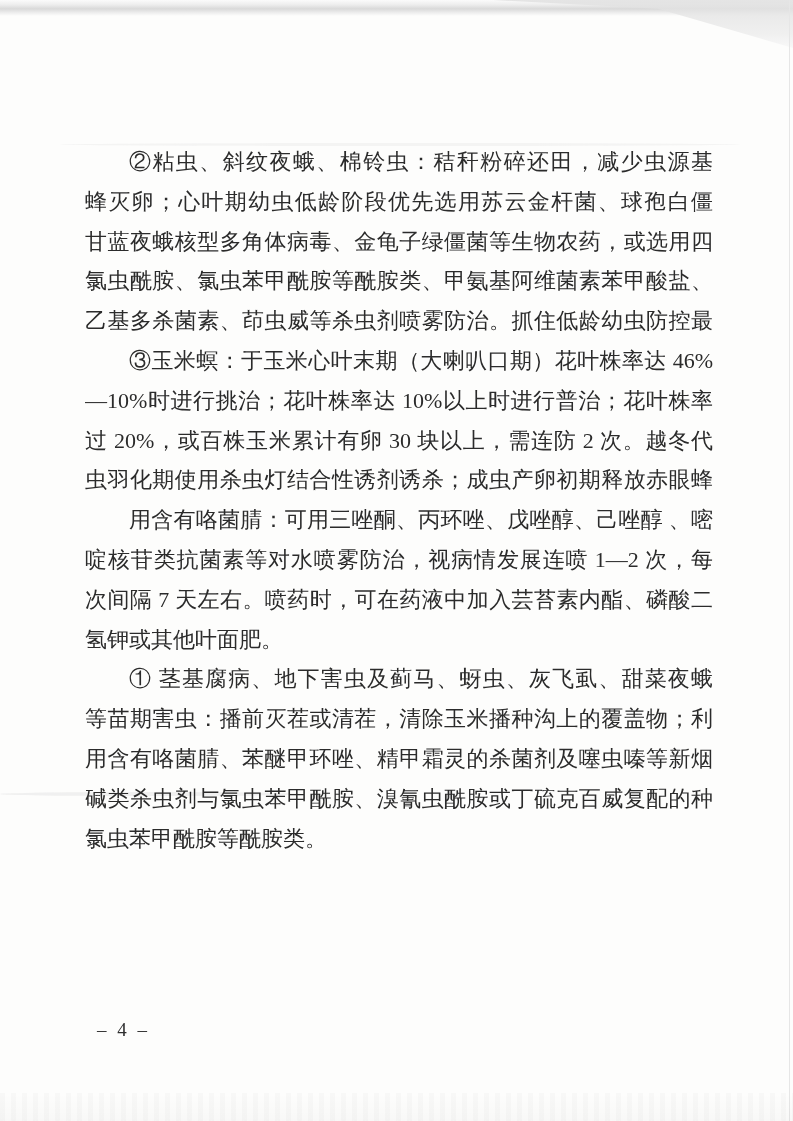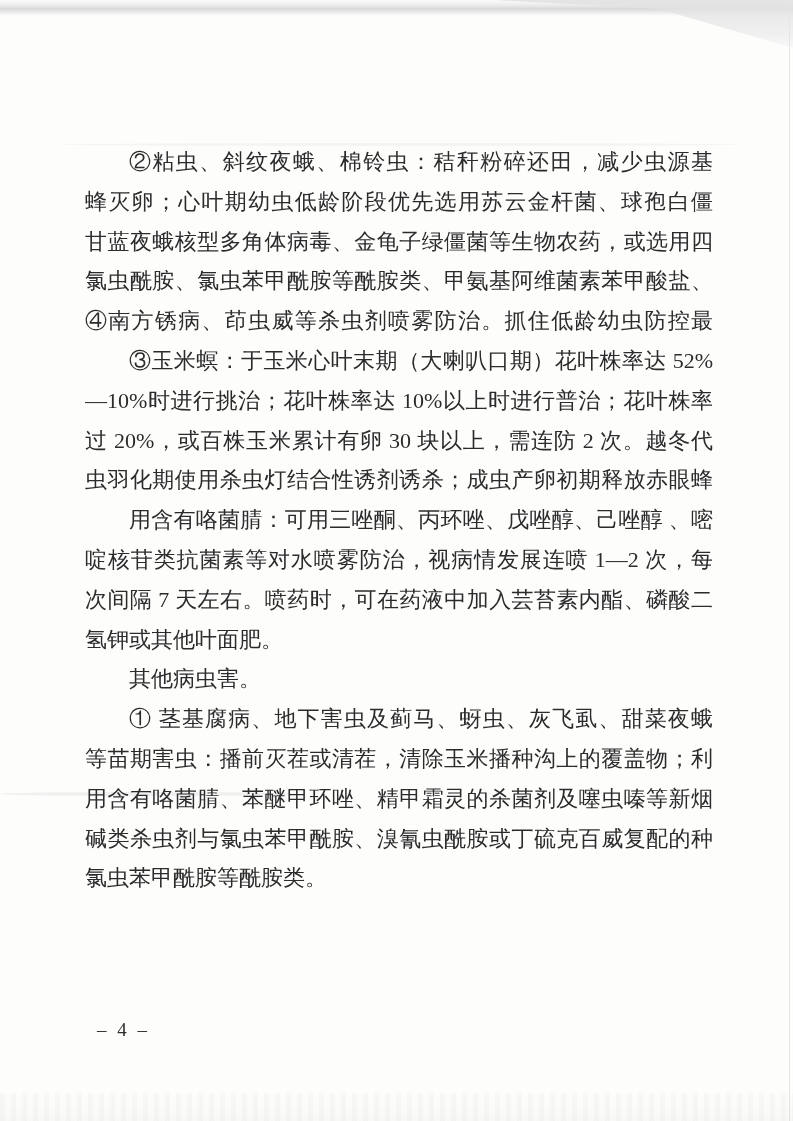--- a/index.html
+++ b/index.html
@@ -104,40 +104,37 @@
   <div class="scan-streak-2"></div>
   <div class="scan-bottom-noise"></div>
 
   <div class="content">
 
     <p class="para">
       <span class="line indent">②粘虫、斜纹夜蛾、棉铃虫：秸秆粉碎还田，减少虫源基数；</span>
       <span class="line">蜂灭卵；心叶期幼虫低龄阶段优先选用苏云金杆菌、球孢白僵菌、</span>
       <span class="line">甘蓝夜蛾核型多角体病毒、金龟子绿僵菌等生物农药，或选用四</span>
       <span class="line">氯虫酰胺、氯虫苯甲酰胺等酰胺类、甲氨基阿维菌素苯甲酸盐、</span>
-      <span class="line">④南方锈病、茚虫威等杀虫剂喷雾防治。抓住低龄幼虫防控最</span>
+      <span class="line">乙基多杀菌素、茚虫威等杀虫剂喷雾防治。抓住低龄幼虫防控最</span>
     </p>
 
     <p class="para">
-      <span class="line indent">③玉米螟：于玉米心叶末期（大喇叭口期）花叶株率达 52%</span>
+      <span class="line indent">③玉米螟：于玉米心叶末期（大喇叭口期）花叶株率达 46%</span>
       <span class="line">—10%时进行挑治；花叶株率达 10%以上时进行普治；花叶株率超</span>
       <span class="line">过 20%，或百株玉米累计有卵 30 块以上，需连防 2 次。越冬代成</span>
       <span class="line">虫羽化期使用杀虫灯结合性诱剂诱杀；成虫产卵初期释放赤眼蜂</span>
     </p>
 
     <p class="para">
       <span class="line indent">用含有咯菌腈：可用三唑酮、丙环唑、戊唑醇、己唑醇 、嘧</span>
       <span class="line">啶核苷类抗菌素等对水喷雾防治，视病情发展连喷 1—2 次，每</span>
       <span class="line">次间隔 7 天左右。喷药时，可在药液中加入芸苔素内酯、磷酸二</span>
       <span class="line last">氢钾或其他叶面肥。</span>
     </p>
 
-    <p class="para">
-      <span class="line indent last">其他病虫害。</span>
-    </p>
 
     <p class="para">
       <span class="line indent">① 茎基腐病、地下害虫及蓟马、蚜虫、灰飞虱、甜菜夜蛾</span>
       <span class="line">等苗期害虫：播前灭茬或清茬，清除玉米播种沟上的覆盖物；利</span>
       <span class="line">用含有咯菌腈、苯醚甲环唑、精甲霜灵的杀菌剂及噻虫嗪等新烟</span>
       <span class="line">碱类杀虫剂与氯虫苯甲酰胺、溴氰虫酰胺或丁硫克百威复配的种</span>
       <span class="line last">氯虫苯甲酰胺等酰胺类。</span>
     </p>
 
   </div>

